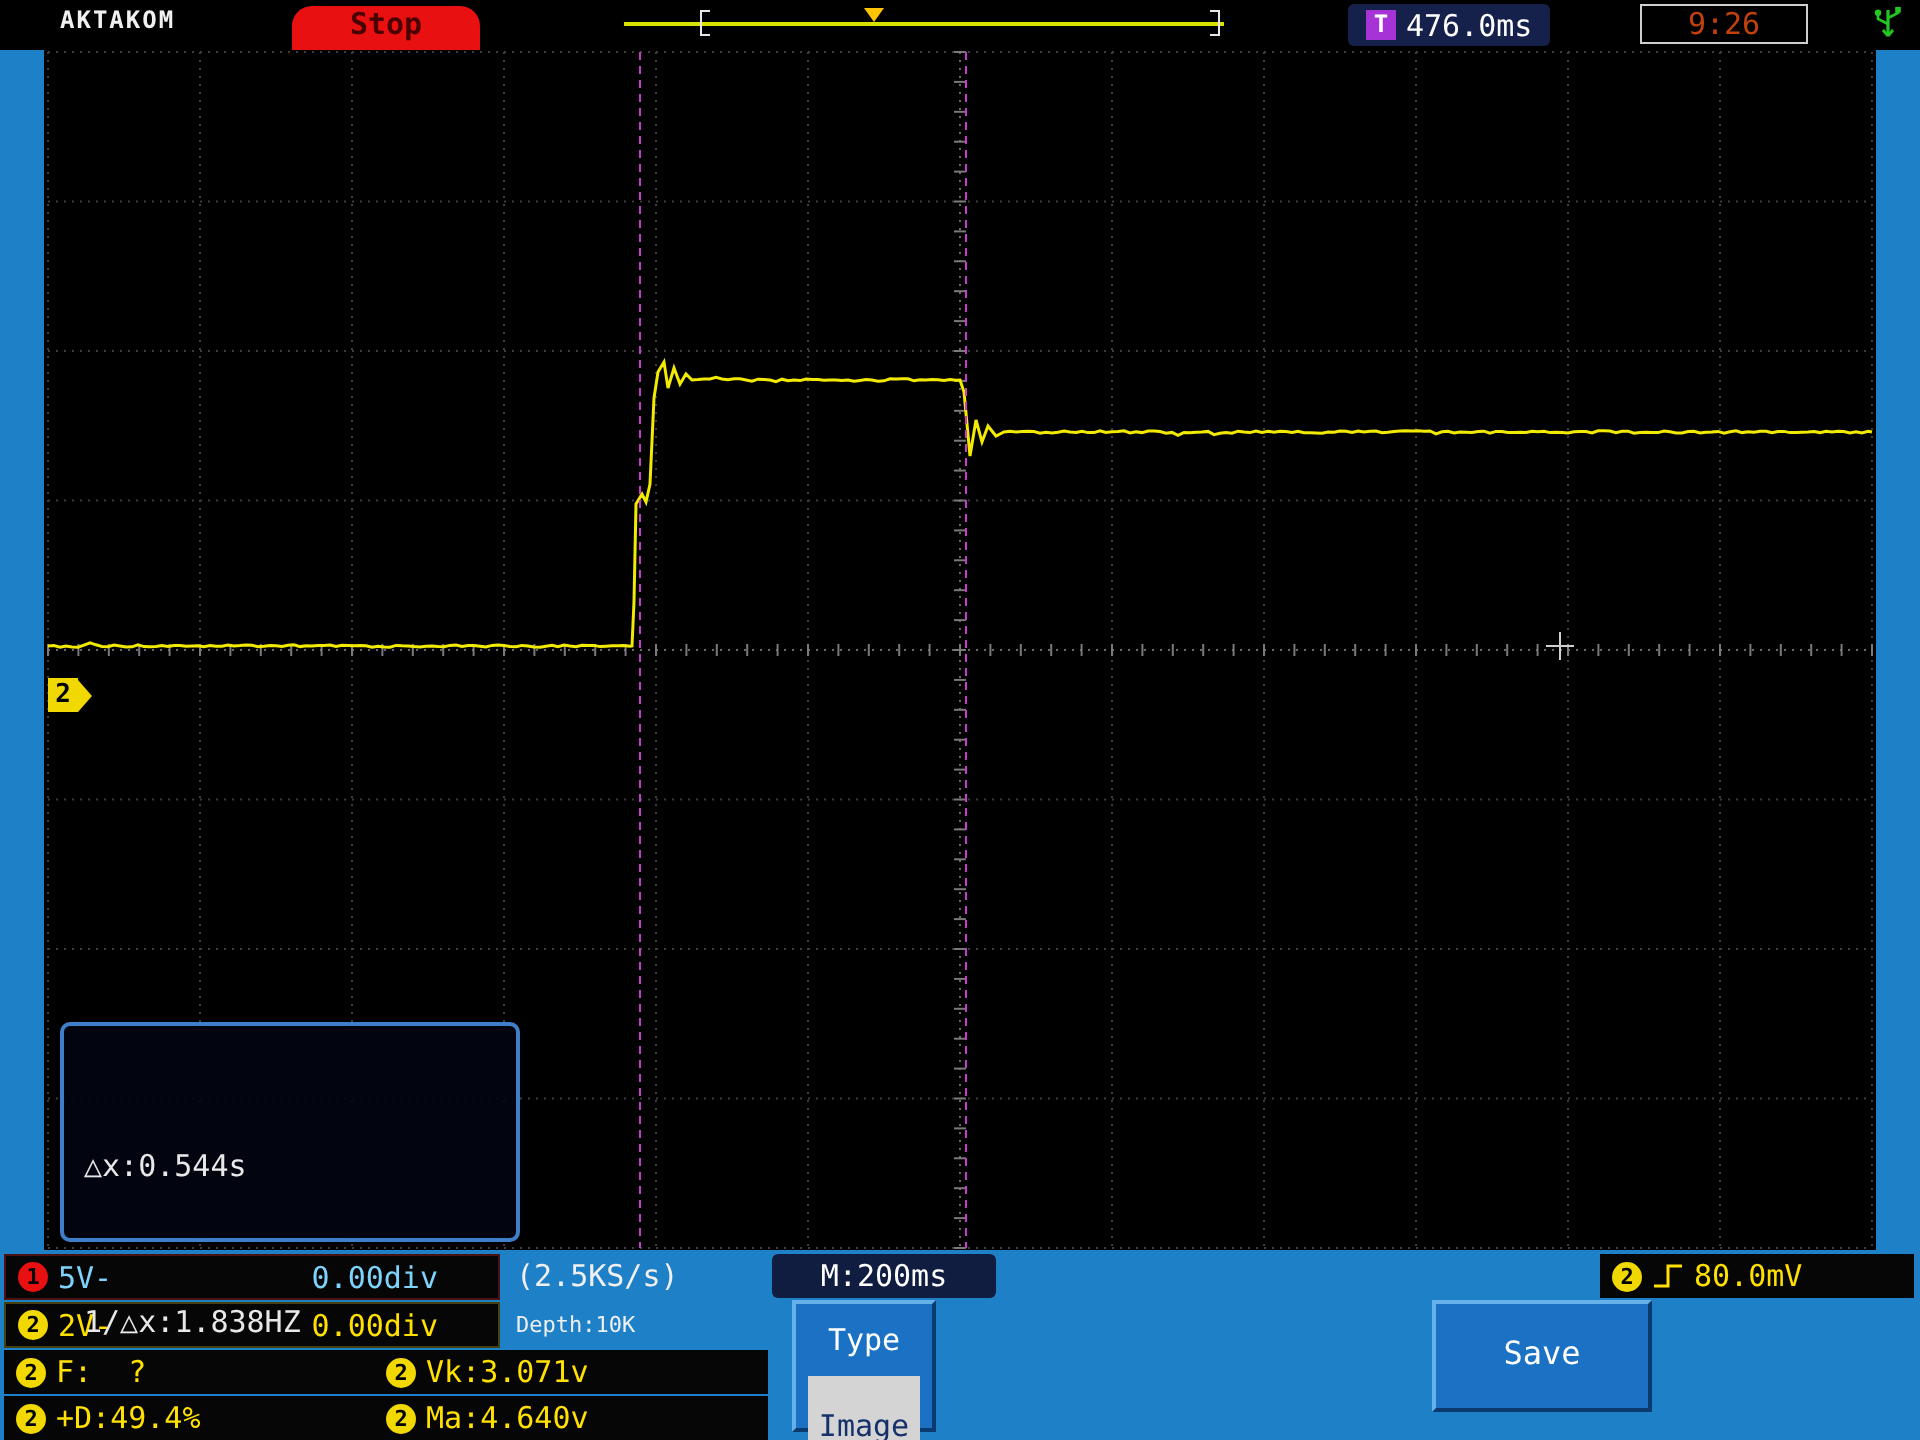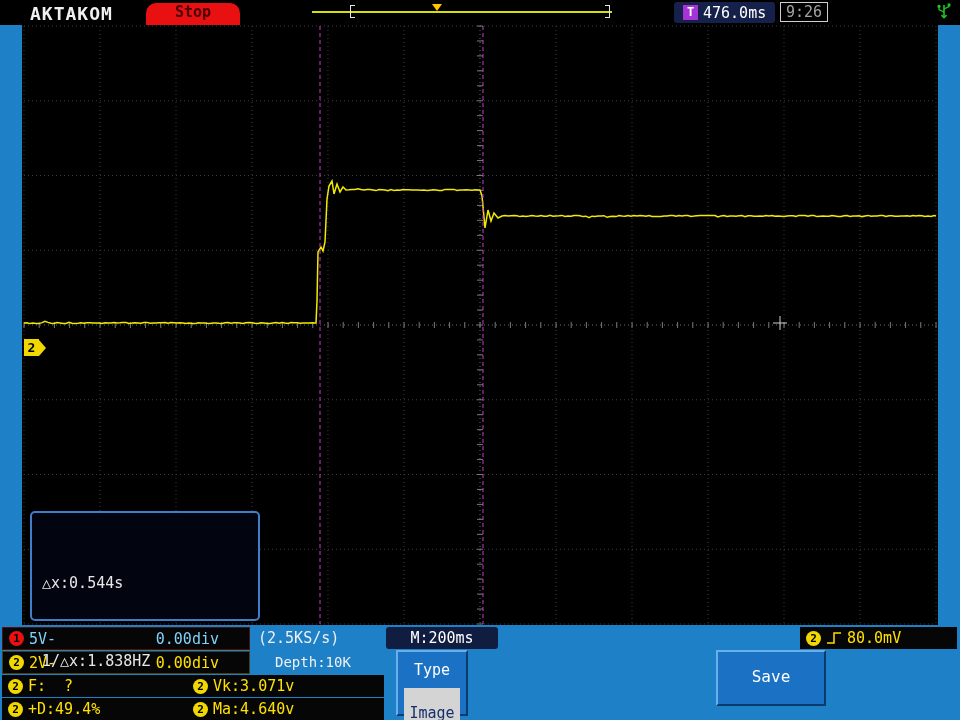--- a/index.html
+++ b/index.html
@@ -2,37 +2,37 @@
 <html><head>
 <meta charset="utf-8">
 <style>
   *{margin:0;padding:0;box-sizing:border-box;}
   html,body{width:960px;height:720px;overflow:hidden;}
   body{background:#1e81c8;font-family:"DejaVu Sans Mono",monospace;position:relative;}
   .root{position:absolute;inset:0;width:960px;height:720px;background:#1e81c8;}
 
   
   .topbar{position:absolute;left:0;top:0;width:960px;height:25px;background:#000;}
-  .brand{position:absolute;left:30px;top:3px;color:#f0f0f0;font-size:18px;font-weight:bold;letter-spacing:1px;}
+  .brand{position:absolute;left:30px;top:3px;color:#f0f0f0;font-size:12px;font-weight:bold;letter-spacing:1px;}
   .stop{position:absolute;left:146px;top:3px;width:94px;height:32px;background:#e81010;border-radius:10px;
         color:#4a0000;font-size:15px;font-weight:bold;text-align:center;line-height:19px;cursor:default;}
   .trigbar{position:absolute;left:312px;top:4px;width:300px;height:16px;}
   .trigline{position:absolute;left:0;top:7px;width:300px;height:2px;background:#d8e000;}
   .br-l{position:absolute;left:38px;top:1px;width:5px;height:13px;
         border-left:1px solid #e8e8e8;border-top:1px solid #e8e8e8;border-bottom:1px solid #e8e8e8;}
   .br-r{position:absolute;right:2px;top:1px;width:5px;height:13px;
         border-right:1px solid #e8e8e8;border-top:1px solid #e8e8e8;border-bottom:1px solid #e8e8e8;}
   .tposmark{position:absolute;left:120px;top:0;width:0;height:0;
         border-left:5px solid transparent;border-right:5px solid transparent;border-top:7px solid #ffc400;}
   .tinfo{position:absolute;left:674px;top:2px;height:21px;background:#15214b;border-radius:3px;
         display:flex;align-items:center;padding:0 9px;gap:5px;color:#fff;font-size:15px;}
   .tbadge{display:inline-block;width:15px;height:15px;background:#a633d6;color:#fff;
         font-size:12px;font-weight:bold;text-align:center;line-height:15px;}
-  .clock{position:absolute;left:780px;top:2px;width:48px;height:20px;background:#000;
-        border:1px solid #cfcfcf;color:#a3a3a3;font-size:15px;text-align:center;line-height:18px;}
+  .clock{position:absolute;left:820px;top:2px;width:84px;height:20px;background:#000;
+        border:1px solid #cfcfcf;color:#c2410c;font-size:15px;text-align:center;line-height:18px;}
   .usbicon{position:absolute;left:936px;top:3px;}
 
   
   .screen{position:absolute;left:22px;top:25px;width:916px;height:600px;background:#000;}
   #scope-svg{position:absolute;left:0;top:0;}
   .cursor-box{position:absolute;left:8px;top:486px;width:230px;height:110px;background:rgba(2,6,18,0.9);
         border:2px solid #3f7ec8;border-radius:5px;color:#e8e8e8;font-size:15px;
         padding:5px 0 12px 10px;line-height:26px;white-space:pre;z-index:4;}
   .ch-marker{position:absolute;left:2px;top:314px;display:flex;align-items:center;z-index:5;}
   .ch-marker .tag{width:15px;height:17px;background:#f0d800;color:#000;font-size:13px;font-weight:bold;
@@ -47,21 +47,21 @@
   .ch2box{left:2px;top:26px;width:248px;height:23px;border:1px solid #45400f;}
   .red{color:#7dd3fc;font-size:15px;}
   .yel{color:#ffe000;font-size:15px;}
   .pre{white-space:pre;}
   .offset{margin-left:auto;margin-right:24px;}
   .cnum{flex:0 0 auto;width:15px;height:15px;border-radius:50%;color:#000;font-size:11px;font-weight:bold;
         text-align:center;line-height:15px;}
   .c1{background:#e81010;}
   .c2{background:#f0d800;}
   .srate{position:absolute;left:258px;top:2px;height:23px;color:#f0f0f0;font-size:15px;line-height:23px;}
-  .depth{position:absolute;left:275px;top:26px;height:23px;color:#f0f0f0;font-size:14px;line-height:23px;}
+  .depth{position:absolute;left:258px;top:26px;height:23px;color:#f0f0f0;font-size:11px;line-height:23px;}
   .tbase{position:absolute;left:386px;top:2px;width:112px;height:22px;background:#101d40;border-radius:3px;
         color:#fff;font-size:15px;text-align:center;line-height:22px;}
   .tlevel{left:800px;top:2px;width:157px;height:22px;}
   .meas1{left:2px;top:50px;width:382px;height:22px;}
   .meas2{left:2px;top:73px;width:382px;height:22px;}
   .mgroup{display:flex;align-items:center;gap:5px;}
   .mg1{width:180px;}
   .btn{position:absolute;background:#1b72c4;border:2px solid;border-color:#66b1ea #0b3a6e #0b3a6e #66b1ea;
         color:#fff;font-size:15px;cursor:default;}
   .typebtn{left:396px;top:25px;width:72px;height:66px;text-align:center;}

